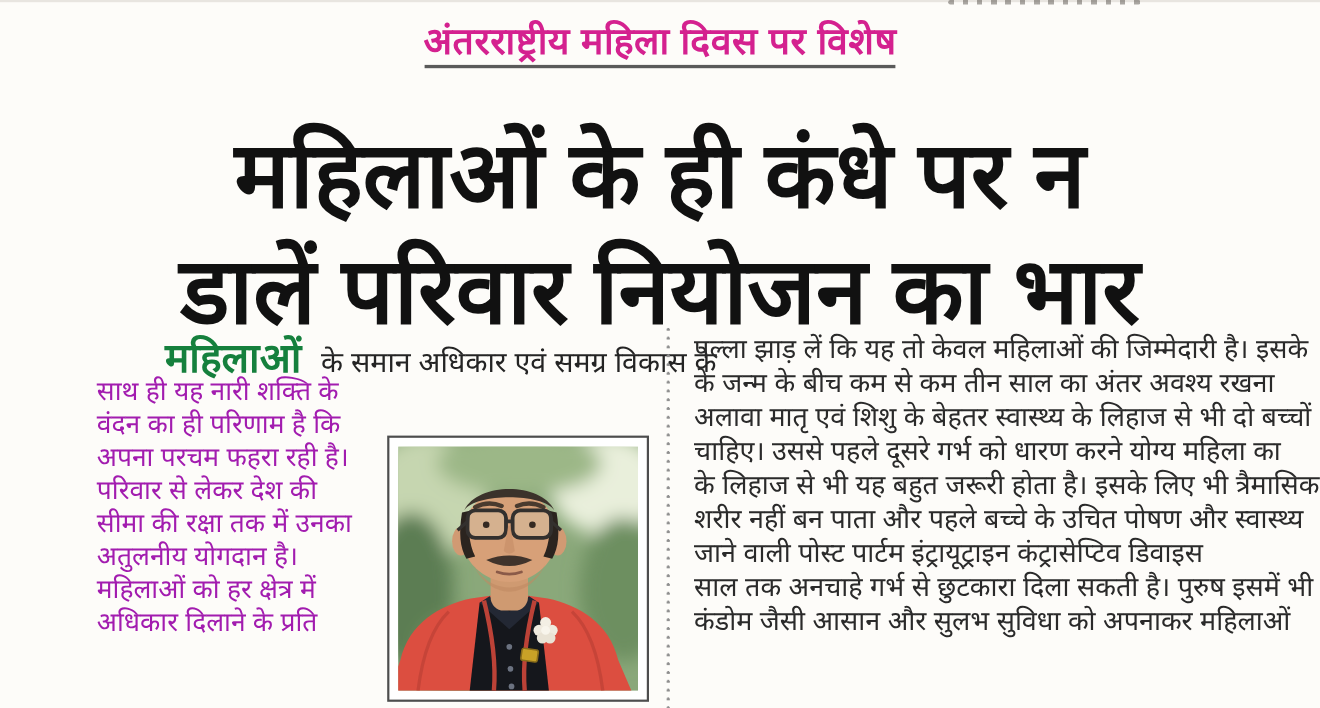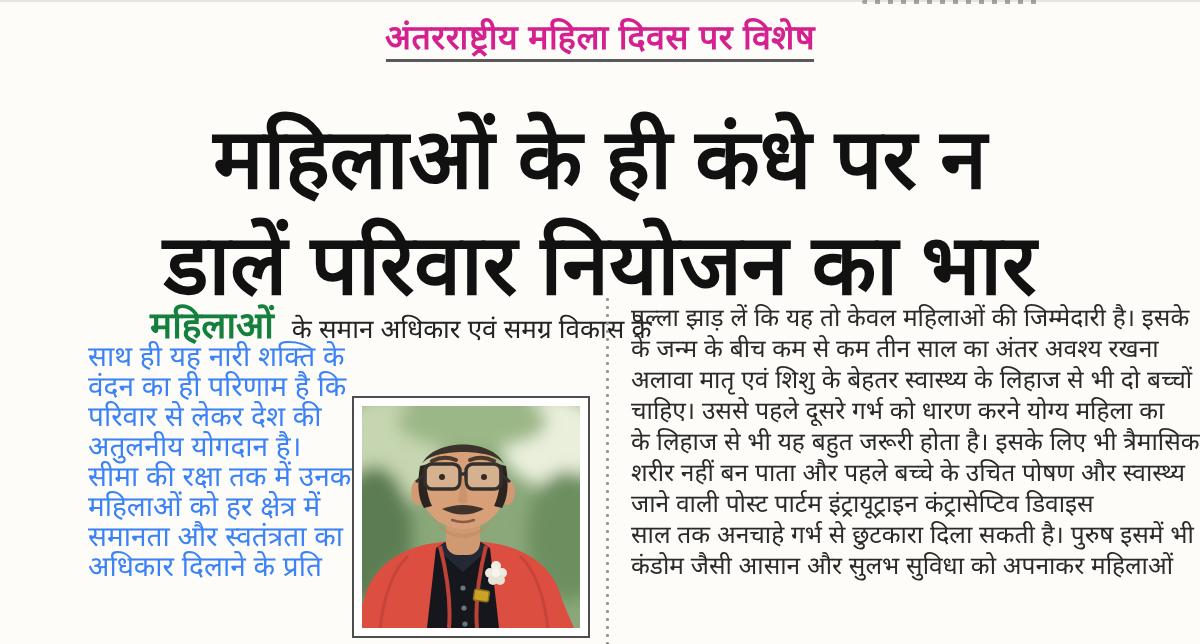--- a/index.html
+++ b/index.html
@@ -27,21 +27,21 @@
   
   .headline{
     position:absolute;left:0;top:66px;width:1200px;
     text-align:center;color:#111111;font-weight:700;
     font-size:84px;line-height:106px;white-space:nowrap;margin-top:40px;
   }
   
   .lead-line{position:absolute;left:88px;top:298px;width:530px;white-space:nowrap;font-size:26px;color:#242424;}
   .drop-word{font-size:37px;font-weight:700;color:#15803d;margin-left:62px;margin-right:18px;}
   .col-left{position:absolute;left:88px;top:342px;width:262px;}
-  .col-left .bline{height:30px;line-height:30px;font-size:28px;white-space:nowrap;color:#3b82f6;}
+  .col-left .bline{height:30px;line-height:30px;font-size:24px;white-space:nowrap;color:#a21caf;}
   .col-right{position:absolute;left:631px;top:302px;width:556px;}
   .col-right .bline{height:31px;line-height:31px;font-size:24.5px;white-space:nowrap;color:#2a2a2a;}
   
   .divider{
     position:absolute;left:606px;top:298px;width:3px;height:346px;
     background-image:radial-gradient(circle at 1.5px 1.5px,#8f8f8f 1.3px,rgba(0,0,0,0) 1.6px);
     background-size:3px 8px;background-repeat:repeat-y;
   }
   
   .photo-frame{
@@ -67,25 +67,25 @@
     <div>डालें परिवार नियोजन का भार</div>
   </div>
 
   <div class="lead-line">
     <span class="drop-word">महिलाओं</span><span>के समान अधिकार एवं समग्र विकास के</span>
   </div>
 
   <div class="col-left">
     <div class="bline">साथ ही यह नारी शक्ति के</div>
     <div class="bline">वंदन का ही परिणाम है कि</div>
+    <div class="bline">अपना परचम फहरा रही है।</div>
     <div class="bline">परिवार से लेकर देश की</div>
+    <div class="bline">सीमा की रक्षा तक में उनका</div>
     <div class="bline">अतुलनीय योगदान है।</div>
-    <div class="bline">सीमा की रक्षा तक में उनका</div>
     <div class="bline">महिलाओं को हर क्षेत्र में</div>
-    <div class="bline">समानता और स्वतंत्रता का</div>
     <div class="bline">अधिकार दिलाने के प्रति</div>
   </div>
 
   <div class="divider"></div>
 
   <div class="col-right">
     <div class="bline">पल्ला झाड़ लें कि यह तो केवल महिलाओं की जिम्मेदारी है। इसके</div>
     <div class="bline">के जन्म के बीच कम से कम तीन साल का अंतर अवश्य रखना</div>
     <div class="bline">अलावा मातृ एवं शिशु के बेहतर स्वास्थ्य के लिहाज से भी दो बच्चों</div>
     <div class="bline">चाहिए। उससे पहले दूसरे गर्भ को धारण करने योग्य महिला का</div>

